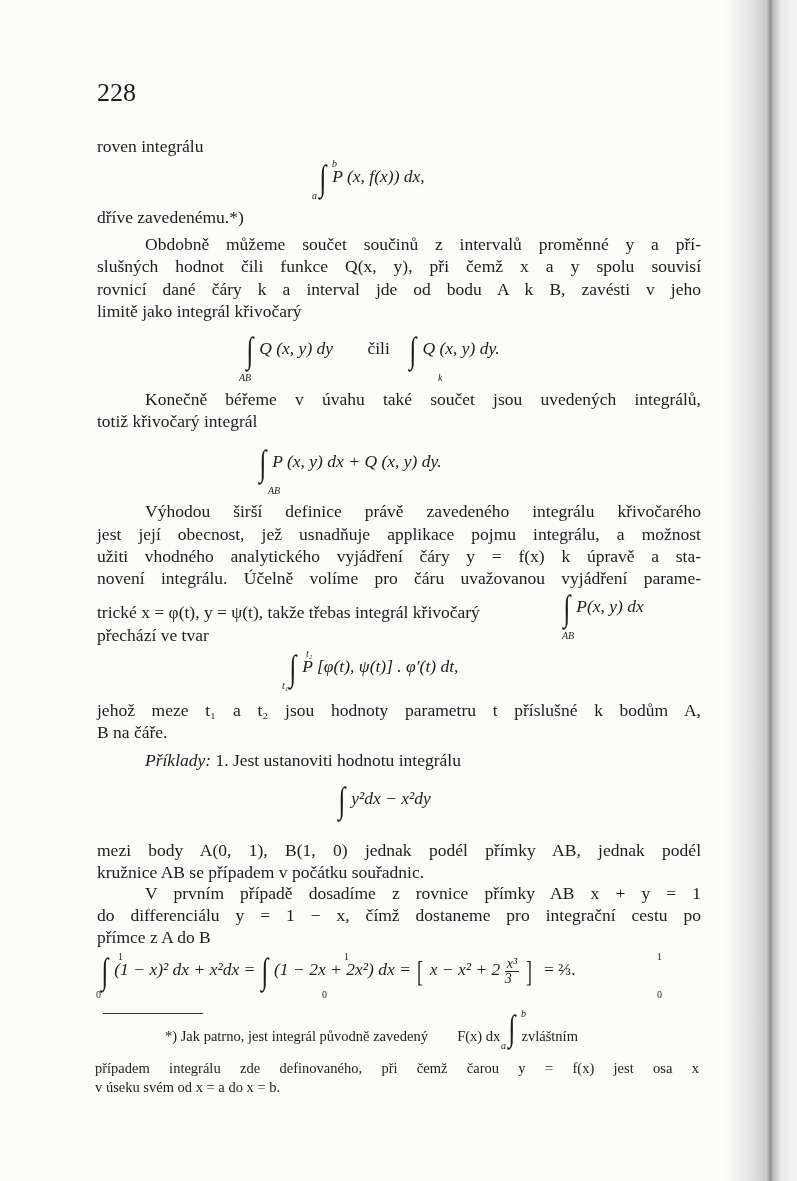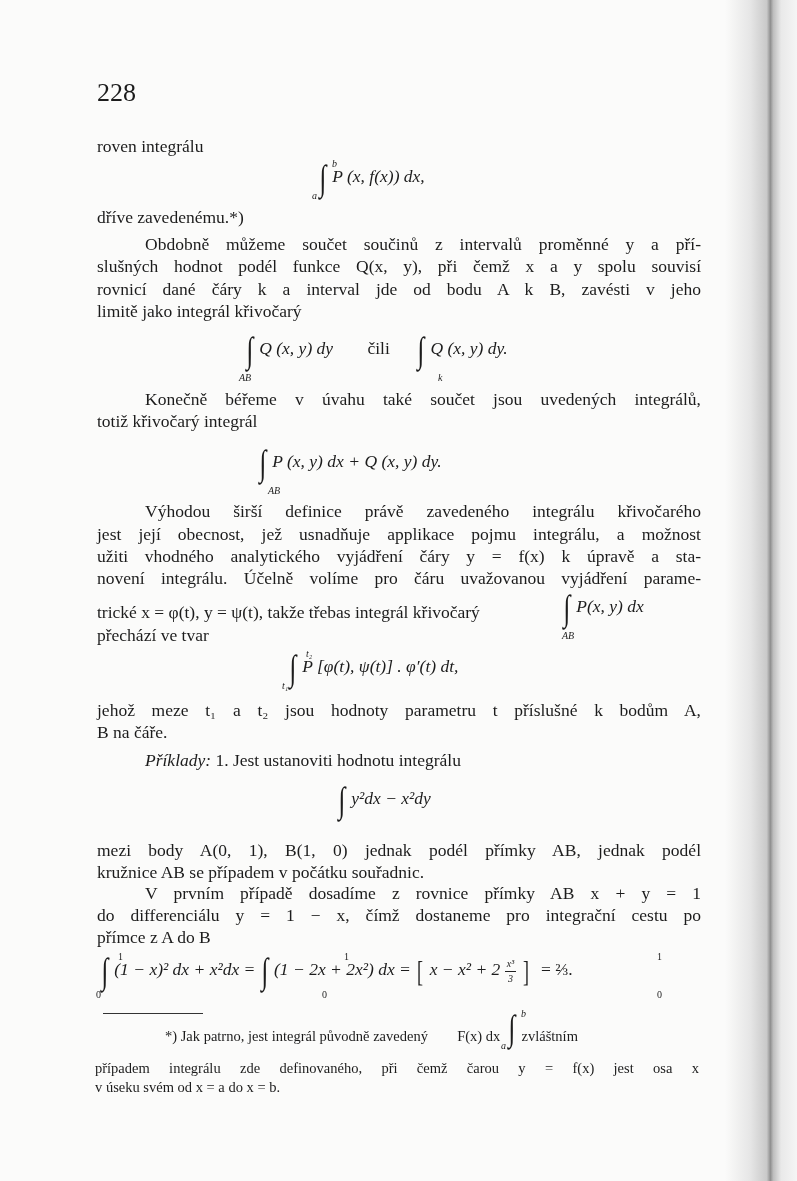--- a/index.html
+++ b/index.html
@@ -22,21 +22,21 @@
   .indent { left: 145px; width: 556px; }
   .page-num { position: absolute; left: 97px; top: 78px; font-size: 26px; }
   i, .m { }
   .eq { position: absolute; font-size: 17.5px; white-space: nowrap; font-style: italic; }
   .int { font-style: normal; font-size: 36px; display: inline-block; transform: scaleX(0.7); vertical-align: middle; line-height: 1; }
   .lim { position: absolute; font-size: 10px; font-style: italic; }
   .rule { position: absolute; left: 103px; top: 1013px; width: 100px; height: 1px; background: #333; }
   .fn { position: absolute; left: 95px; width: 604px; font-size: 14.5px; line-height: 22px; white-space: nowrap; text-align: justify; text-align-last: justify; }
   .fn.last { text-align-last: left; }
   .bracket { font-style: normal; font-size: 30px; vertical-align: middle; display: inline-block; transform: scaleX(0.6); }
-  .frac { display: inline-block; vertical-align: middle; text-align: center; font-size: 10px; line-height: 14px; }
+  .frac { display: inline-block; vertical-align: middle; text-align: left; font-size: 14px; line-height: 14px; }
   .frac .num { display: block; border-bottom: 1px solid #222; padding: 0 2px; }
   .frac .den { display: block; }
 </style>
 </head>
 <body>
 
 <div>
   <div class="gutter"></div>
 
   <div class="page-num">228</div>
@@ -46,29 +46,29 @@
   <div class="eq" style="left:318px; top:160px;">
     <span class="lim" style="left:-6px; top:30px;">a</span>
     <span class="int">∫</span>
     <span class="lim" style="left:14px; top:-2px;">b</span>
     <span>P (x, f(x)) dx,</span>
   </div>
 
   <div class="line last" style="top:206px">dříve  zavedenému.*)</div>
 
   <div class="line indent" style="top:233px">Obdobně  můžeme  součet  součinů  z intervalů  proměnné  y  a pří-</div>
-  <div class="line" style="top:255px">slušných  hodnot  podél  funkce  Q(x, y),  při  čemž  x  a  y  spolu  souvisí</div>
+  <div class="line" style="top:255px">slušných  hodnot  čili  funkce  Q(x, y),  při  čemž  x  a  y  spolu  souvisí</div>
   <div class="line" style="top:278px">rovnicí  dané  čáry  k  a  interval  jde  od  bodu  A  k  B,  zavésti  v  jeho</div>
   <div class="line last" style="top:300px">limitě  jako  integrál  křivočarý</div>
 
   <div class="eq" style="left:245px; top:332px;">
     <span class="int">∫</span>
     <span class="lim" style="left:-6px; top:40px; font-style:italic;">AB</span>
     <span>Q (x, y) dy</span>
-    <span style="font-style:normal; margin:0 22px 0 30px;">čili</span>
+    <span style="font-style:normal; margin:0 14px 0 30px;">čili</span>
     <span class="int">∫</span>
     <span class="lim" style="left:193px; top:40px;">k</span>
     <span>Q (x, y) dy.</span>
   </div>
 
   <div class="line indent" style="top:388px">Konečně  béřeme  v  úvahu  také  součet  jsou  uvedených  integrálů,</div>
   <div class="line last" style="top:410px">totiž  křivočarý  integrál</div>
 
   <div class="eq" style="left:258px; top:445px;">
     <span class="int">∫</span>

